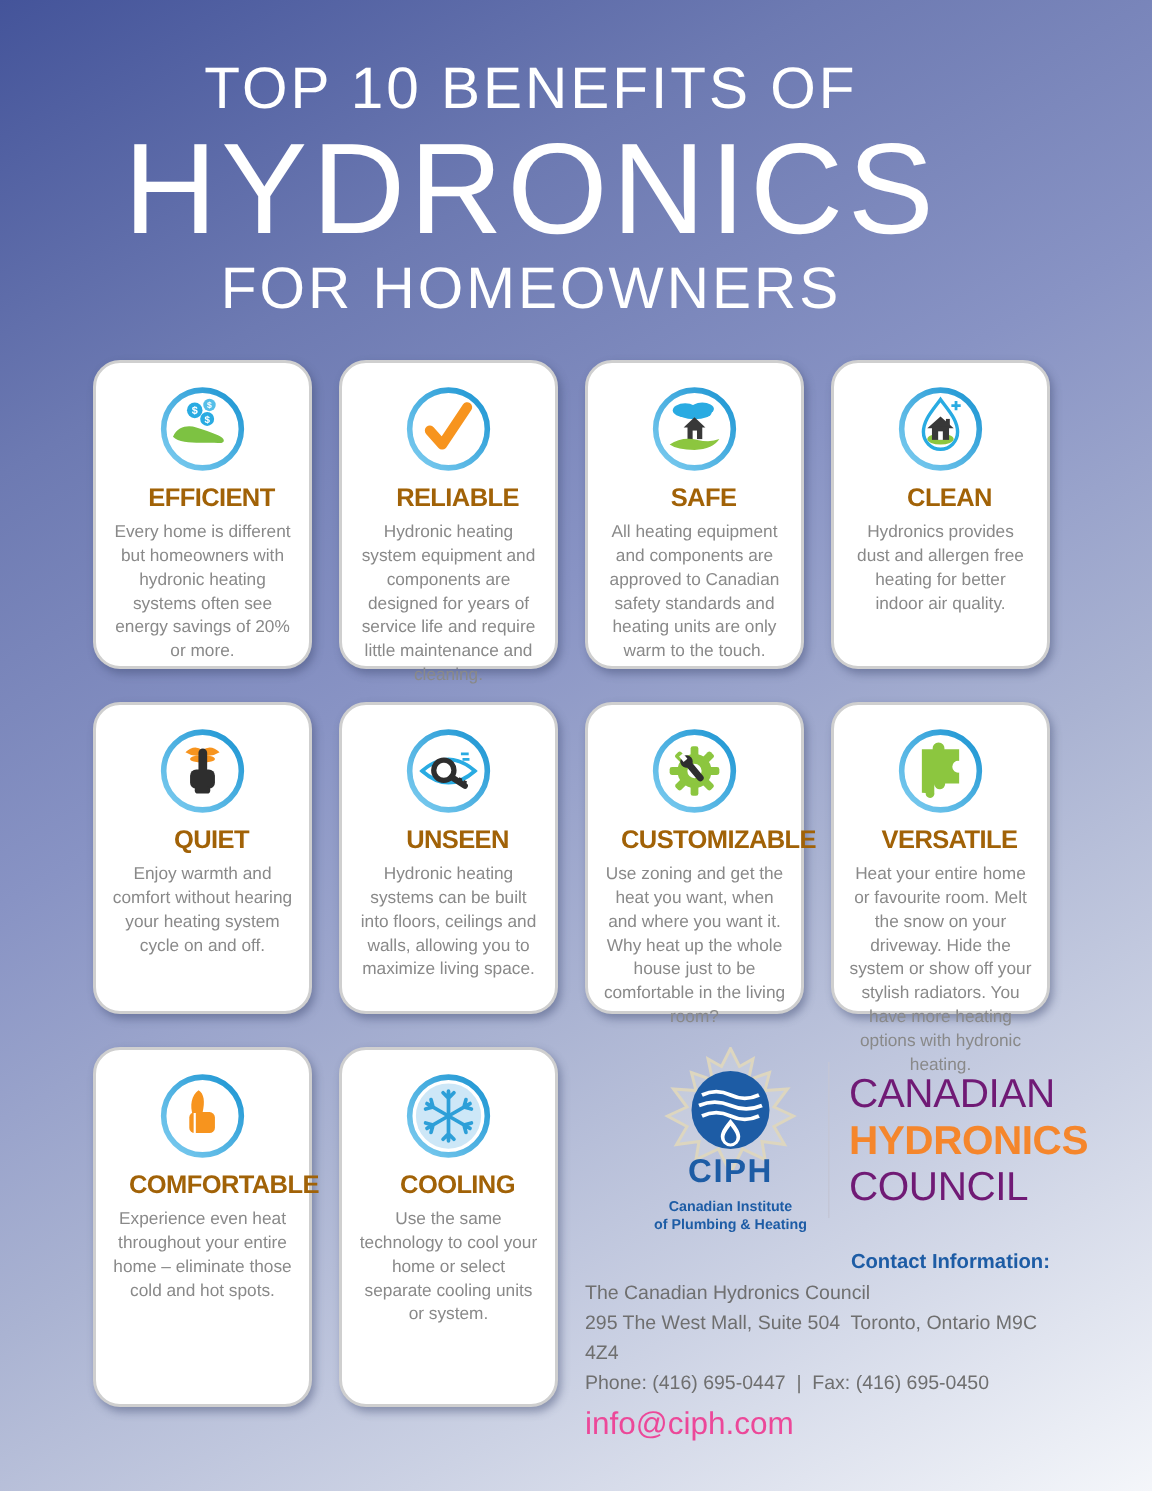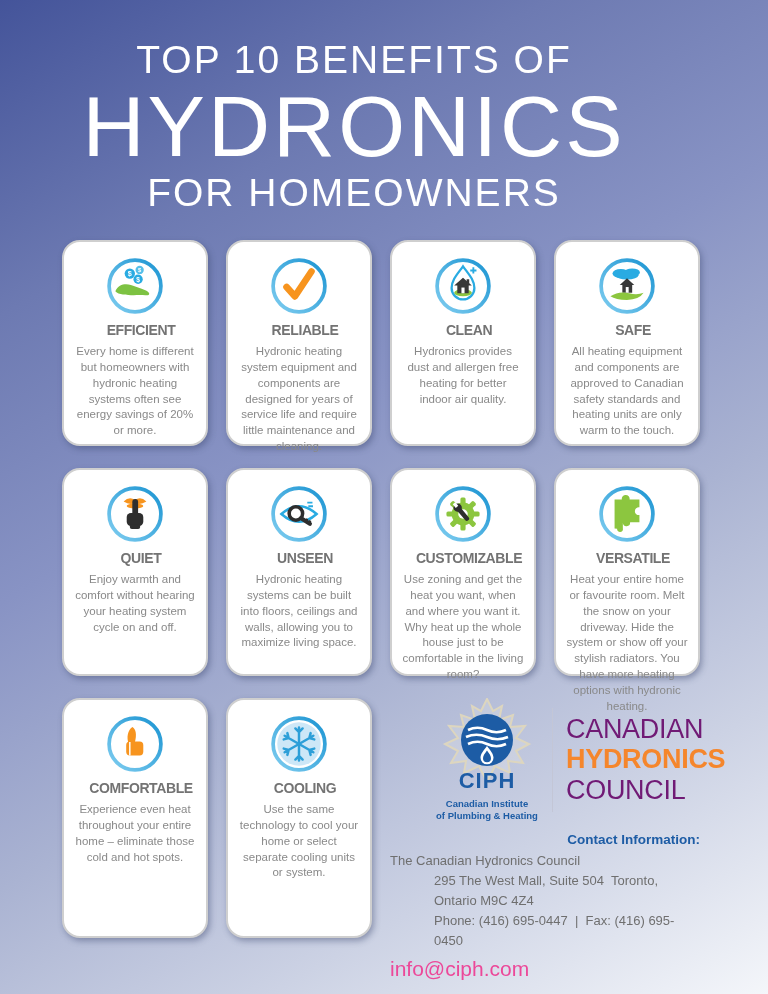--- a/index.html
+++ b/index.html
@@ -21,35 +21,35 @@
     grid-template-columns:repeat(4, 146px);
     grid-template-rows:206px 208px 240px;
     column-gap:18px; row-gap:22px;
   }
   .card {
     background:#ffffff; border:2px solid #cfcfcf; border-radius:18px;
     box-shadow:2px 3px 6px rgba(60,70,110,0.45);
     padding:15px 10px 10px 10px; text-align:center;
   }
   .card .icn { width:58px; height:58px; margin:0 auto; display:block; }
-  .card h3 { margin-top:7px; font-size:14px; letter-spacing:-0.4px; color:#737373;margin-left:12px; }
+  .card h3 { margin-top:7px; font-size:17px; letter-spacing:-0.4px; color:#a16207;margin-left:12px; }
   .card p { margin-top:6px; font-size:11.5px; line-height:1.38; color:#898989; }
   
   .brand-area { grid-column:3 / 5; grid-row:3; display:flex; flex-direction:column; }
   .brand-row { display:flex; align-items:center; height:134px; }
   .ciph { width:112px; text-align:center; flex:none;margin-left:41px; }
   .ciph-caption { font-size:9.5px; font-weight:bold; color:#1d5ca5; line-height:1.25; margin-top:-4px; }
   .vdiv { width:1px; height:104px; background:#c3c6d6; margin:0 13px 0 9px; flex:none; }
   .council { font-size:27px; line-height:1.14; letter-spacing:-0.3px; }
   .council .c-blue { color:#701a75; font-weight:500; }
   .council .c-orange { color:#f5862c; font-weight:bold; }
   
   .contact { margin-top:8px; color:#6f6f6f; font-size:13px; line-height:1.55; }
   .contact .c-head { color:#1d5ca5; font-weight:bold; font-size:13.5px;text-align:right; }
-  .keepws { white-space:pre-wrap;margin-left:44px; }
+  .keepws { white-space:pre-wrap; }
   .email { font-size:21px; margin-top:2px; color:#ec4899; }
   .hidden-defs { position:absolute; width:0; height:0; overflow:hidden; }
 </style>
 </head>
 <body>
 
 <svg class="hidden-defs" xmlns="http://www.w3.org/2000/svg">
   <defs>
     <linearGradient id="ringGrad" x1="0" y1="1" x2="1" y2="0">
       <stop offset="0" stop-color="#7fcdf0"></stop>
@@ -231,36 +231,36 @@
   <div class="card">
     <svg class="icn">
         <use href="#checkmark-icon" xlink:href="#checkmark-icon"></use>
       </svg>
     <h3>RELIABLE</h3>
     <p>Hydronic heating system equipment and components are designed for years of service life and require little maintenance and cleaning.</p>
   </div>
 
   <div class="card">
     <svg class="icn">
+        <use href="#house-cloud-icon" xlink:href="#house-cloud-icon"></use>
+      </svg>
+    <h3>SAFE</h3>
+    <p>All heating equipment and components are approved to Canadian safety standards and heating units are only warm to the touch.</p>
+  </div>
+
+  <div class="card">
+    <svg class="icn">
         <use href="#house-droplet-icon" xlink:href="#house-droplet-icon"></use>
       </svg>
     <h3>CLEAN</h3>
     <p>Hydronics provides dust and allergen free heating for better indoor air quality.</p>
   </div>
 
   <div class="card">
     <svg class="icn">
-        <use href="#house-cloud-icon" xlink:href="#house-cloud-icon"></use>
-      </svg>
-    <h3>SAFE</h3>
-    <p>All heating equipment and components are approved to Canadian safety standards and heating units are only warm to the touch.</p>
-  </div>
-
-  <div class="card">
-    <svg class="icn">
         <use href="#shush-hand-icon" xlink:href="#shush-hand-icon"></use>
       </svg>
     <h3>QUIET</h3>
     <p>Enjoy warmth and comfort without hearing your heating system cycle on and off.</p>
   </div>
 
   <div class="card">
     <svg class="icn">
         <use href="#eye-magnifier-icon" xlink:href="#eye-magnifier-icon"></use>
       </svg>

